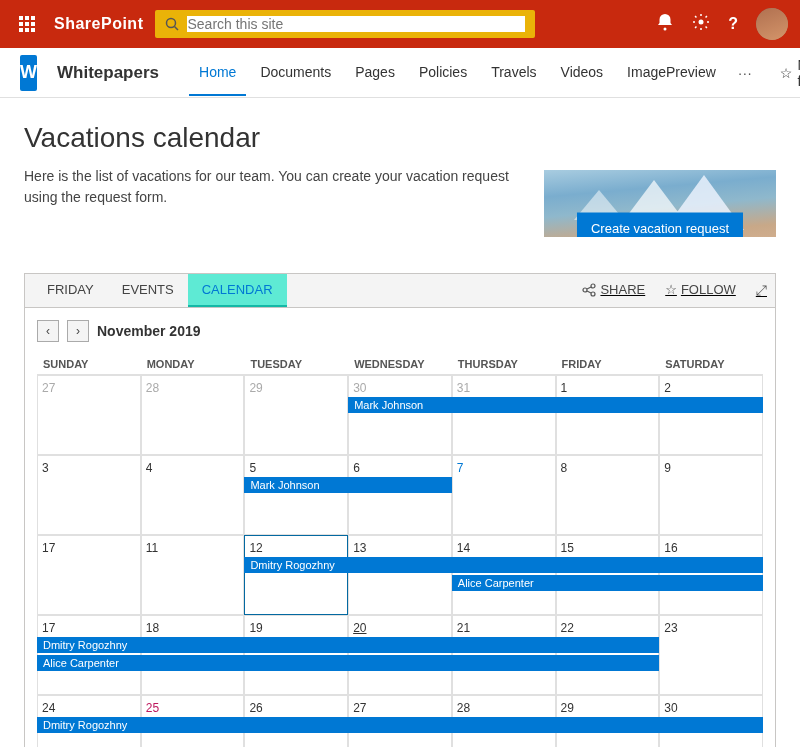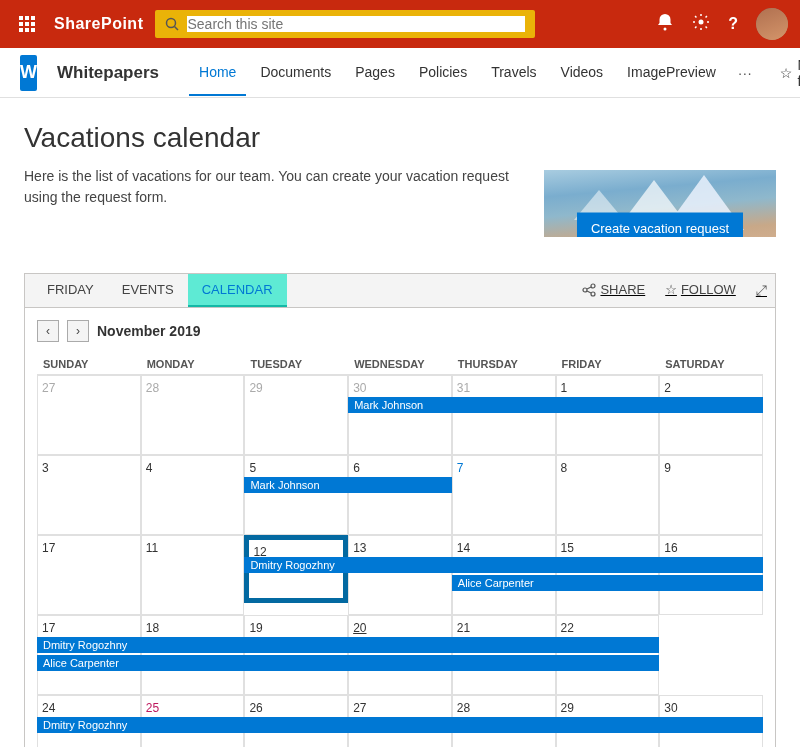--- a/index.html
+++ b/index.html
@@ -391,38 +391,39 @@
         <div style="border:1px solid #e0e0e0;height:80px;padding:3px 4px;"><span style="font-size:12px;color:#0078d4;cursor:pointer;">7</span></div>
         <div style="border:1px solid #e0e0e0;height:80px;padding:3px 4px;"><span style="font-size:12px;color:#333;">8</span></div>
         <div style="border:1px solid #e0e0e0;height:80px;padding:3px 4px;"><span style="font-size:12px;color:#333;">9</span></div>
 
         <div style="position:absolute;left:calc(2/7*100%);right:calc(3/7*100%);top:22px;background:#0078d4;color:#fff;font-size:11px;padding:2px 6px;cursor:pointer;z-index:2;">Mark Johnson</div>
       </div>
 
       <div style="display:grid;grid-template-columns:repeat(7,1fr);position:relative;">
         <div style="border:1px solid #e0e0e0;height:80px;padding:3px 4px;"><span style="font-size:12px;color:#333;">17</span></div>
         <div style="border:1px solid #e0e0e0;height:80px;padding:3px 4px;"><span style="font-size:12px;color:#333;">11</span></div>
-        <div style="border:5px solid #0369a1;height:68px;padding:3px 4px;"><span style="font-size:12px;color:#333;">12</span></div>
+        <div style="border:1px solid #0369a1;height:80px;padding:3px 4px;"><span style="font-size:12px;color:#333;">12</span></div>
         <div style="border:1px solid #e0e0e0;height:80px;padding:3px 4px;"><span style="font-size:12px;color:#333;">13</span></div>
         <div style="border:1px solid #e0e0e0;height:80px;padding:3px 4px;"><span style="font-size:12px;color:#333;">14</span></div>
         <div style="border:1px solid #e0e0e0;height:80px;padding:3px 4px;"><span style="font-size:12px;color:#333;">15</span></div>
         <div style="border:1px solid #e0e0e0;height:80px;padding:3px 4px;"><span style="font-size:12px;color:#333;">16</span></div>
 
         <div style="position:absolute;left:calc(2/7*100%);right:0;top:22px;background:#0078d4;color:#fff;font-size:11px;padding:2px 6px;cursor:pointer;z-index:2;">Dmitry Rogozhny</div>
 
         <div style="position:absolute;left:calc(4/7*100%);right:0;top:40px;background:#0078d4;color:#fff;font-size:11px;padding:2px 6px;cursor:pointer;z-index:2;">Alice Carpenter</div>
       </div>
 
       <div style="display:grid;grid-template-columns:repeat(7,1fr);position:relative;">
         <div style="border:1px solid #e0e0e0;height:80px;padding:3px 4px;"><span style="font-size:12px;color:#333;">17</span></div>
         <div style="border:1px solid #e0e0e0;height:80px;padding:3px 4px;"><span style="font-size:12px;color:#333;">18</span></div>
         <div style="border:1px solid #e0e0e0;height:80px;padding:3px 4px;"><span style="font-size:12px;color:#333;">19</span></div>
         <div style="border:1px solid #e0e0e0;height:80px;padding:3px 4px;"><span style="font-size:12px;color:#333;text-decoration:underline;">20</span></div>
         <div style="border:1px solid #e0e0e0;height:80px;padding:3px 4px;"><span style="font-size:12px;color:#333;">21</span></div>
         <div style="border:1px solid #e0e0e0;height:80px;padding:3px 4px;"><span style="font-size:12px;color:#333;">22</span></div>
+        <div style="border:1px solid #e0e0e0;height:80px;padding:3px 4px;"><span style="font-size:12px;color:#333;">23</span></div>
 
         <div style="position:absolute;left:0;right:calc(1/7*100%);top:22px;background:#0078d4;color:#fff;font-size:11px;padding:2px 6px;cursor:pointer;z-index:2;">Dmitry Rogozhny</div>
 
         <div style="position:absolute;left:0;right:calc(1/7*100%);top:40px;background:#0078d4;color:#fff;font-size:11px;padding:2px 6px;cursor:pointer;z-index:2;">Alice Carpenter</div>
       </div>
 
       <div style="display:grid;grid-template-columns:repeat(7,1fr);position:relative;">
         <div style="border:1px solid #e0e0e0;height:80px;padding:3px 4px;"><span style="font-size:12px;color:#333;">24</span></div>
         <div style="border:1px solid #e0e0e0;height:80px;padding:3px 4px;"><span style="font-size:12px;color:#be185d;">25</span></div>
         <div style="border:1px solid #e0e0e0;height:80px;padding:3px 4px;"><span style="font-size:12px;color:#333;">26</span></div>

